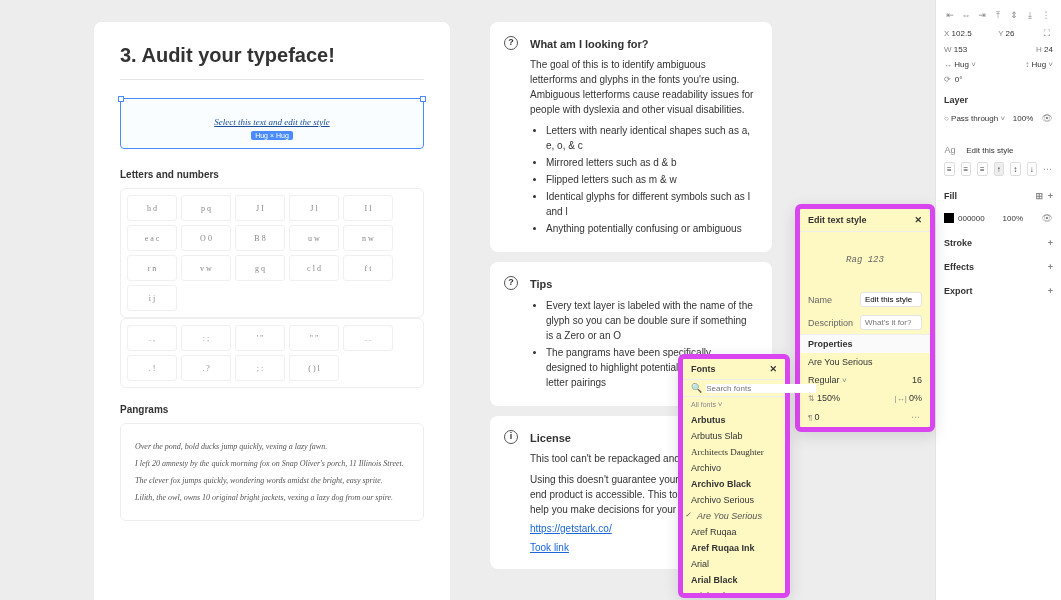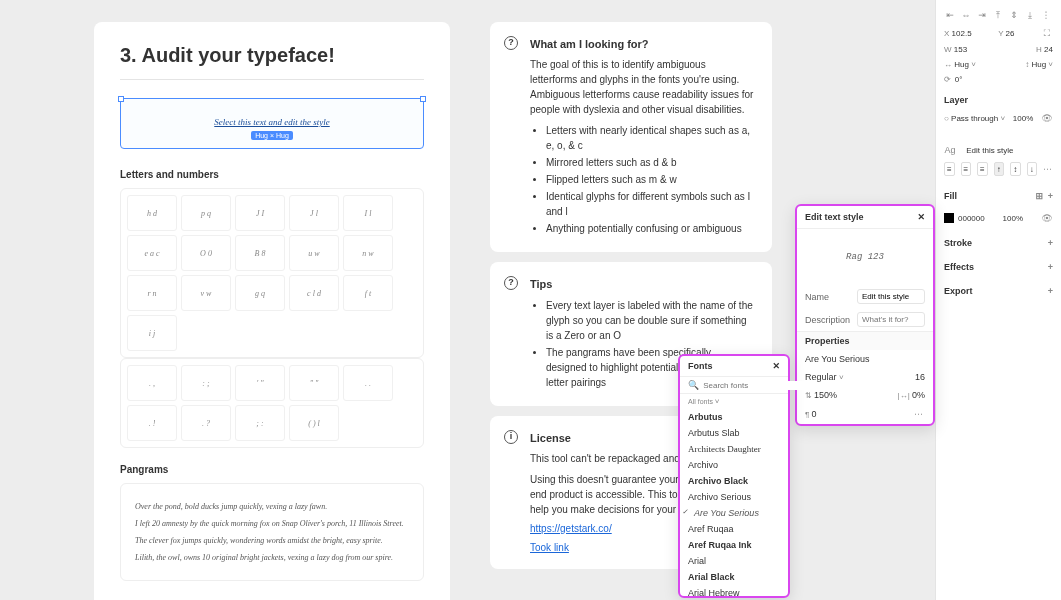--- a/index.html
+++ b/index.html
@@ -9,40 +9,40 @@
 .left-card { position: absolute; left: 94px; top: 22px; width: 356px; height: 700px; }
 .h1 { font-size: 20px; font-weight: 700; margin-bottom: 12px; }
 .hr { border: none; border-top: 1px solid #e4e4e4; margin-bottom: 18px; }
 .selected-box { border: 1px solid #4a8cff; background: #fafdff; border-radius: 4px; padding: 16px 8px 8px; text-align: center; position: relative; margin-bottom: 20px; }
 .selected-box::before, .selected-box::after { content:''; position:absolute; width:4px; height:4px; border:1px solid #4a8cff; background:#fff; }
 .selected-box::before { left:-3px; top:-3px; } .selected-box::after { right:-3px; top:-3px; }
 .sample { font-family: Georgia, serif; font-style: italic; font-size: 9px; color: #1a4d99; text-decoration: underline; }
 .badge { display:inline-block; background:#4a8cff; color:#fff; font-size:7px; padding:1px 4px; border-radius:2px; margin-top:4px; }
 .section-label { font-size: 10px; font-weight: 600; margin: 16px 0 8px; }
 .grid { display:flex; flex-wrap:wrap; gap:4px; border:1px solid #eee; border-radius:6px; padding:6px; }
-.cell { width: 50px; height: 36px; border:1px solid #f0f0f0; border-radius:3px; display:flex; align-items:center; justify-content:center; font-family: Georgia, serif; font-style:italic; font-size:8px; color:#888; }
+.cell { width: 50px; height: 26px; border:1px solid #f0f0f0; border-radius:3px; display:flex; align-items:center; justify-content:center; font-family: Georgia, serif; font-size:8px; color:#888; }
 .pangram-box { border:1px solid #eee; border-radius:6px; padding:10px 14px; }
 .pangram-box p { font-family: Georgia, serif; font-style:italic; font-size:8px; color:#555; margin:8px 0; }
 .right-col { position:absolute; left:490px; top:22px; width:282px; display:flex; flex-direction:column; gap:10px; }
 .info-card { background:#fff; border-radius:8px; padding:14px 18px 14px 40px; position:relative; font-size:10px; line-height:1.5; }
 .info-card .q { position:absolute; left:14px; top:14px; width:14px; height:14px; border:1.5px solid #555; border-radius:50%; display:flex; align-items:center; justify-content:center; font-size:9px; font-weight:700; }
 .info-card h3 { font-size:11px; font-weight:700; margin-bottom:4px; }
 .info-card ul { padding-left:16px; margin-top:6px; }
 .info-card li { margin:2px 0; }
 .info-card a { color:#1a66d9; text-decoration:underline; display:block; margin-top:4px; }
 .rpanel { position:absolute; right:0; top:0; width:126px; height:100%; background:#fff; border-left:1px solid #e4e4e4; font-size:8px; color:#333; padding:6px 8px; }
 .rrow { display:flex; align-items:center; gap:4px; padding:3px 0; }
 .rrow.sb { justify-content:space-between; }
 .rlabel { color:#888; font-size:8px; }
 .rsec { font-size:9px; font-weight:600; margin:8px 0 4px; }
 .ricon { width:12px; height:12px; display:inline-flex; align-items:center; justify-content:center; color:#888; font-size:9px; }
 .rswatch { width:10px; height:10px; background:#000; }
 .rplus { color:#888; cursor:pointer; }
 .ticon { width:14px; height:14px; border:1px solid #ddd; border-radius:2px; display:inline-flex; align-items:center; justify-content:center; font-size:8px; margin-right:2px; }
-.panel { position:absolute; background:#ffffff; border:2px solid #d946ef; border-radius:6px; box-shadow:0 4px 16px rgba(0,0,0,0.12); font-size:9px; }
+.panel { position:absolute; background:#fef9c3; border:5px solid #d946ef; border-radius:6px; box-shadow:0 4px 16px rgba(0,0,0,0.12); font-size:9px; }
 .edit-panel { right:126px; top:204px; width:140px; }
 .edit-hdr { display:flex; justify-content:space-between; align-items:center; padding:6px 8px; border-bottom:1px solid #eee; font-weight:600; }
 .preview { height:56px; display:flex; align-items:center; justify-content:center; font-family:Liberation Mono, monospace; font-style:italic; font-size:9px; color:#666; }
 .prop-row { display:flex; align-items:center; padding:4px 8px; gap:6px; }
 .prop-row label { width:46px; color:#666; }
 .prop-row input { flex:1; border:1px solid #e4e4e4; border-radius:3px; padding:2px 4px; font-size:8px; width:60px; }
 .prop-hdr { padding:4px 8px; font-weight:600; background:#fafafa; border-top:1px solid #eee; }
 .fonts-panel { left:678px; top:354px; width:112px; height:244px; display:flex; flex-direction:column; }
 .fonts-hdr { display:flex; justify-content:space-between; padding:5px 8px; border-bottom:1px solid #eee; font-weight:600; }
 .search-row { display:flex; align-items:center; padding:3px 8px; gap:4px; border-bottom:1px solid #eee; }

